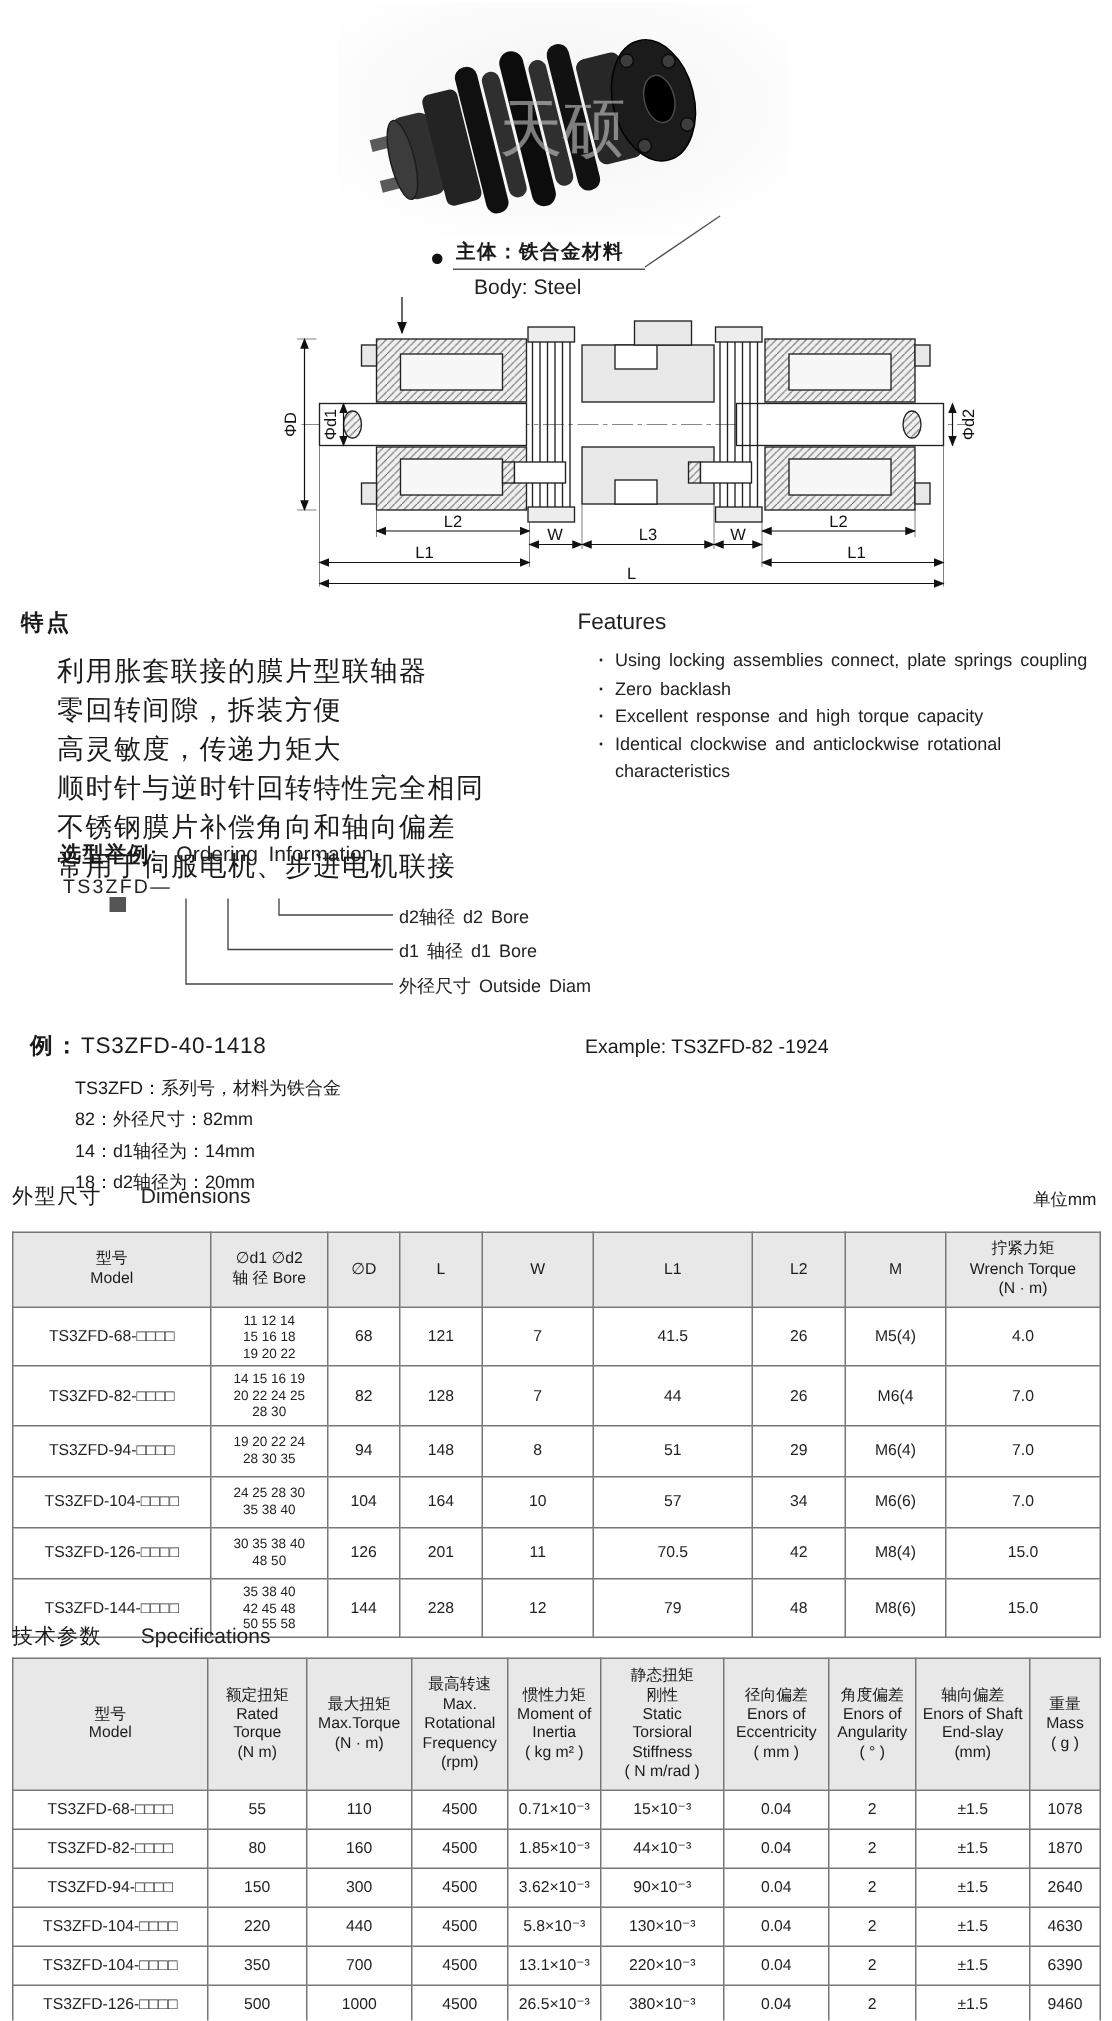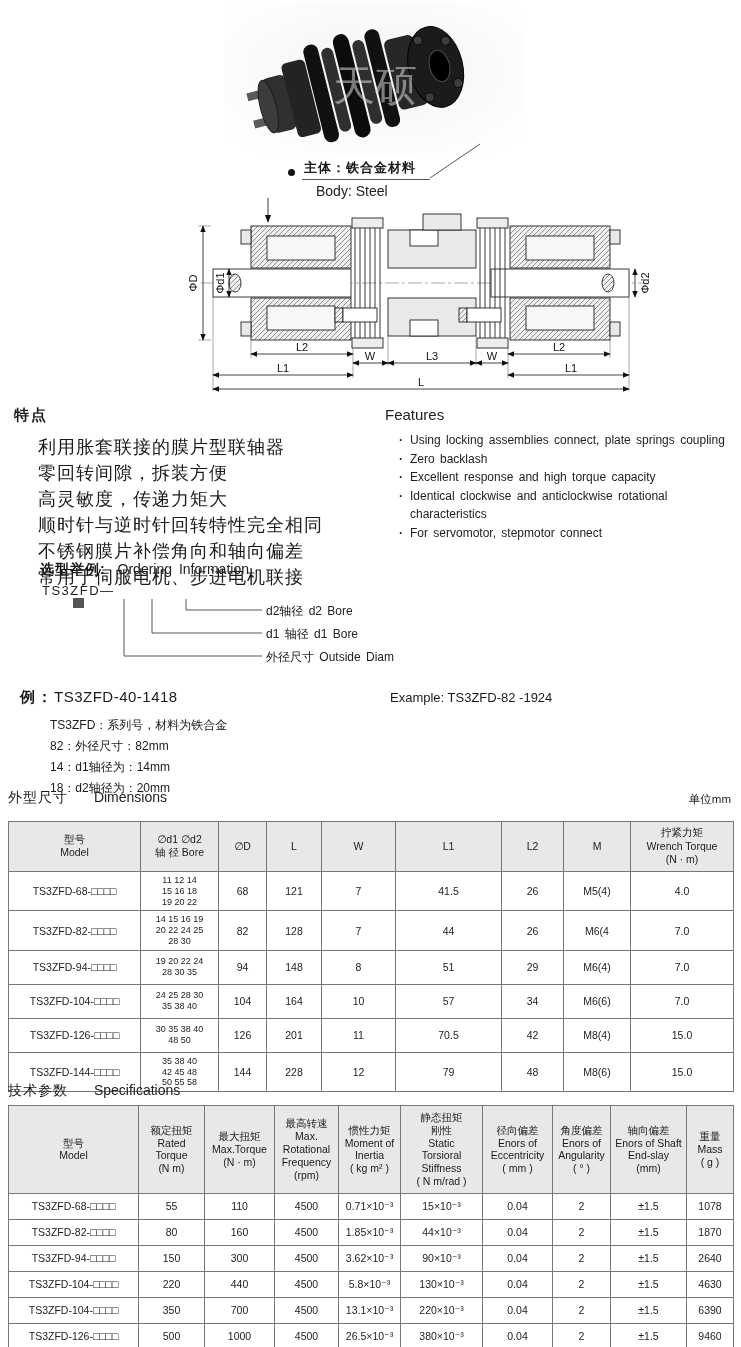--- a/index.html
+++ b/index.html
@@ -244,21 +244,20 @@
   </ul>
 </div>
 
 <div id="features-en" class="abs">
   <h3>Features</h3>
   <ul>
     <li>Using locking assemblies connect, plate springs coupling</li>
     <li>Zero backlash</li>
     <li>Excellent response and high torque capacity</li>
     <li>Identical clockwise and anticlockwise rotational characteristics</li>
-    <li>For servomotor, stepmotor connect</li>
   </ul>
 </div>
 
 <div id="ordering-heading" class="abs sect-head">
   <span class="cn">选型举例:</span>
   <span class="en">Ordering Information</span>
 </div>
 
 <div id="ordering" class="abs">
   <svg width="430" height="92">

